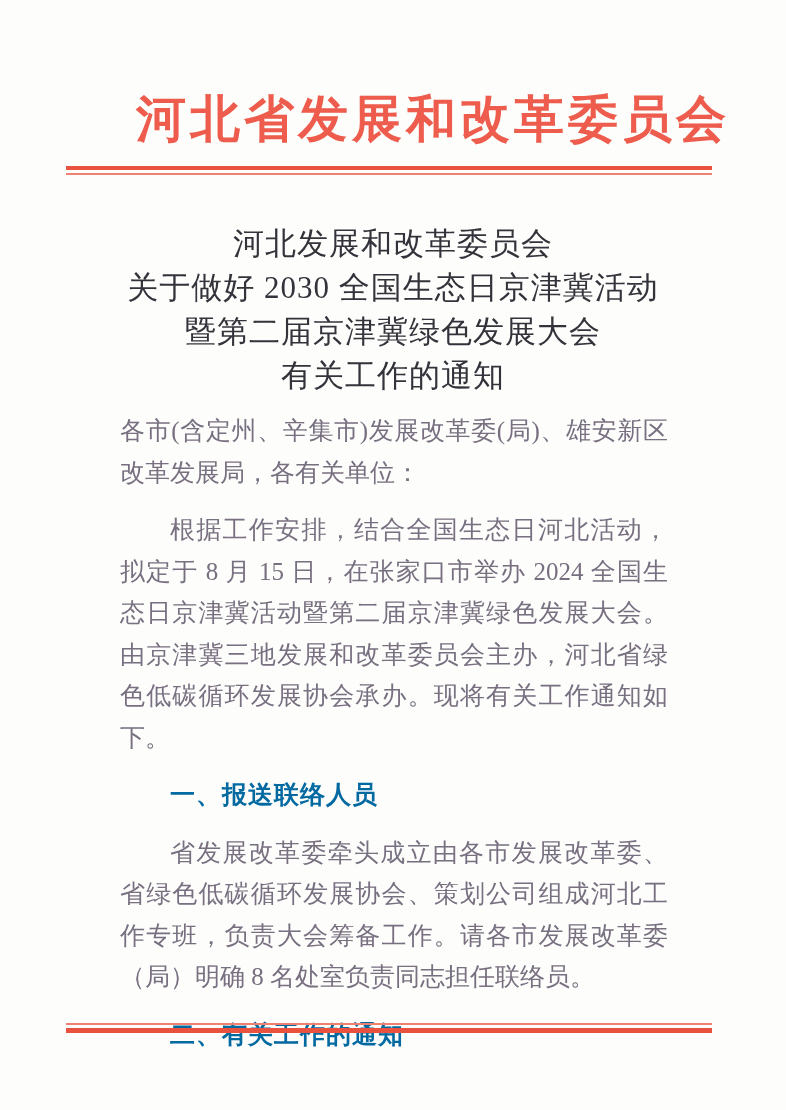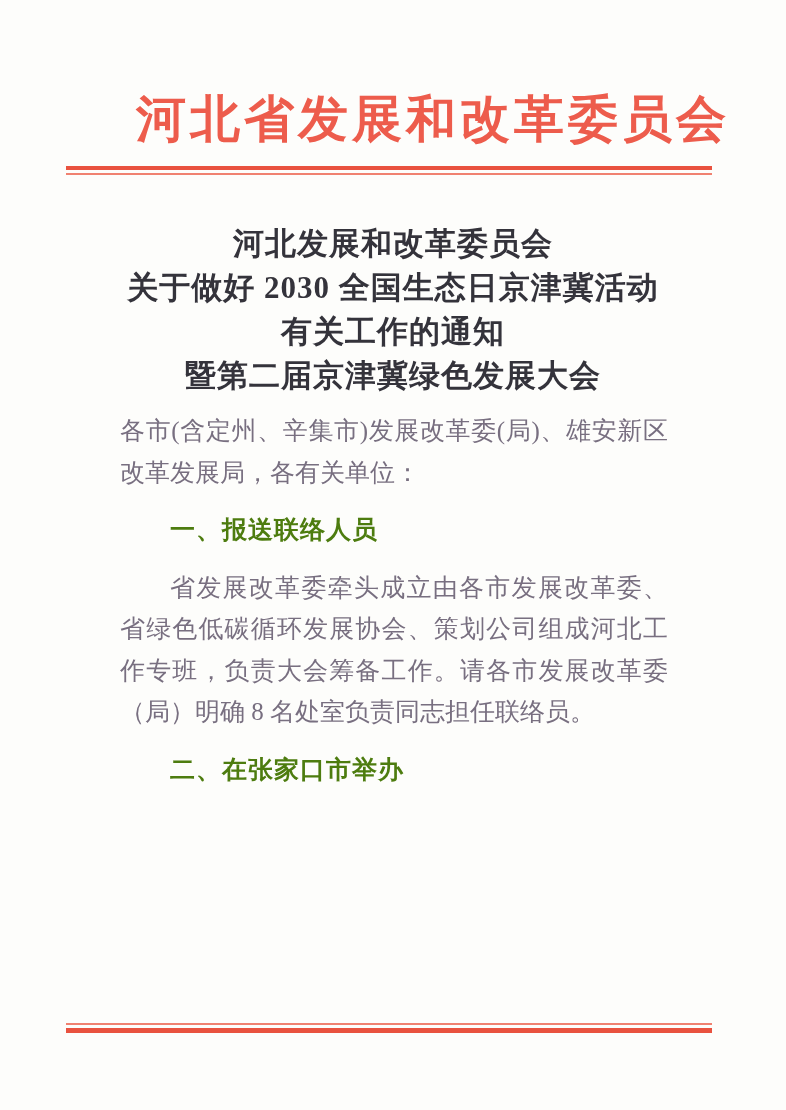--- a/index.html
+++ b/index.html
@@ -37,21 +37,21 @@
   .rule-footer-thin  { top: 1023px; height: 2px;  background: #f08170; }
   .rule-footer-thick { top: 1028px; height: 4.5px; background: #e9523f; }
   
   .doc-title {
     position: absolute;
     top: 222px;
     left: 0;
     width: 100%;
     text-align: center;
     font-size: 31px;
-    font-weight: bold;
+    font-weight: normal;
     color: #34333b;
     line-height: 44px;
     letter-spacing: 1px;
   }
   
   .doc-body {
     position: absolute;
     top: 394px;
     left: 104px;
     width: 580px;
@@ -61,44 +61,45 @@
     text-align: justify;
   }
   .doc-body p { margin: 16px; }
   .para-indent { text-indent: 2em; }
   .section-heading {
     margin: 0;
     text-indent: 2em;
     font-family: Liberation Sans, sans-serif;
     font-weight: bold;
     font-size: 25px;
-    color: #4d7c0f;
+    color: #0369a1;
     letter-spacing: 1px;
   }
 </style>
 </head>
 <body>
 
 <div class="page">
 
   <div class="letterhead">河北省发展和改革委员会</div>
 
   <div class="rule rule-header-thick"></div>
   <div class="rule rule-header-thin"></div>
 
   <div class="doc-title">
     <div>河北发展和改革委员会</div>
     <div>关于做好 2030 全国生态日京津冀活动</div>
+    <div>暨第二届京津冀绿色发展大会</div>
     <div>有关工作的通知</div>
-    <div>暨第二届京津冀绿色发展大会</div>
   </div>
 
   <div class="doc-body">
     <p>各市(含定州、辛集市)发展改革委(局)、雄安新区改革发展局，各有关单位：</p>
+    <p class="para-indent">根据工作安排，结合全国生态日河北活动，拟定于 8 月 15 日，在张家口市举办 2024 全国生态日京津冀活动暨第二届京津冀绿色发展大会。由京津冀三地发展和改革委员会主办，河北省绿色低碳循环发展协会承办。现将有关工作通知如下。</p>
     <p class="section-heading">一、报送联络人员</p>
     <p class="para-indent">省发展改革委牵头成立由各市发展改革委、省绿色低碳循环发展协会、策划公司组成河北工作专班，负责大会筹备工作。请各市发展改革委（局）明确 8 名处室负责同志担任联络员。</p>
-    <p class="section-heading">二、在张家口市举办</p>
+    <p class="section-heading">二、有关工作的通知</p>
   </div>
 
   <div class="rule rule-footer-thin"></div>
   <div class="rule rule-footer-thick"></div>
 
 </div>
 
 </body></html>

